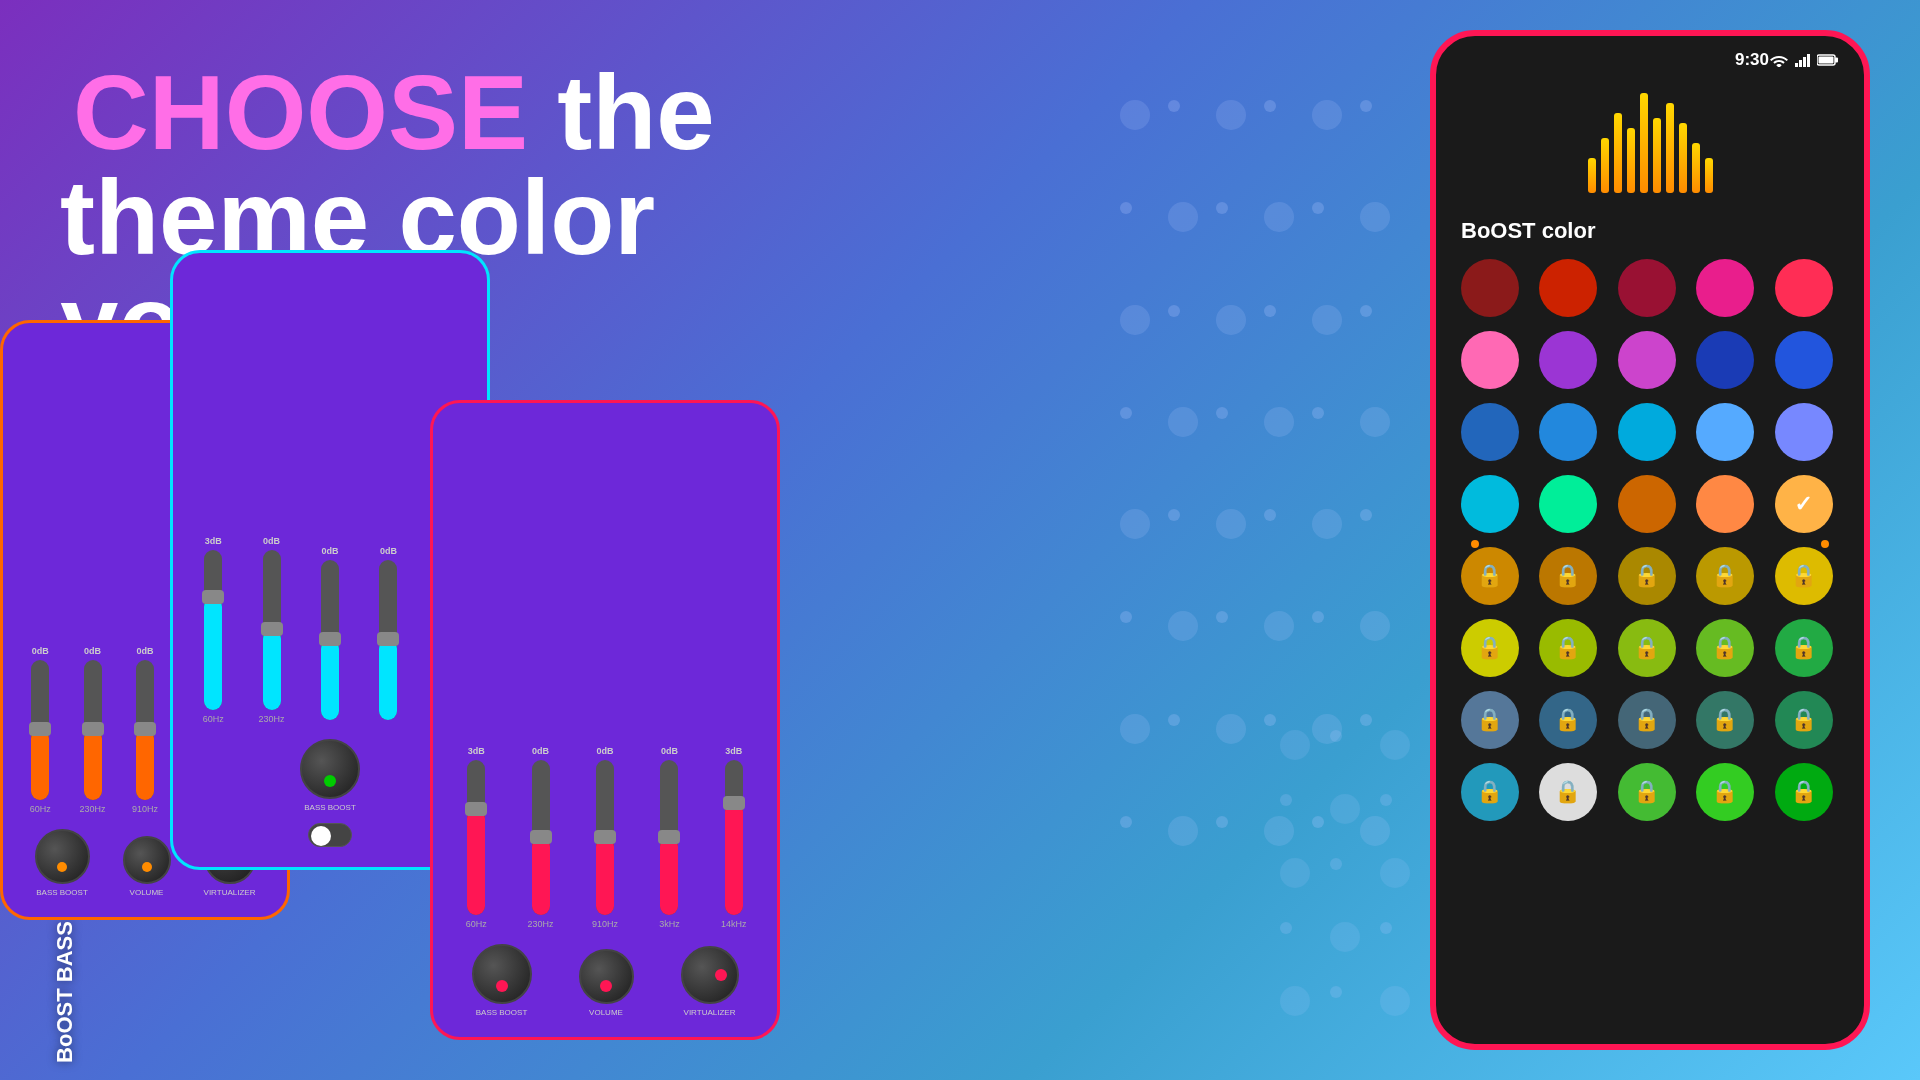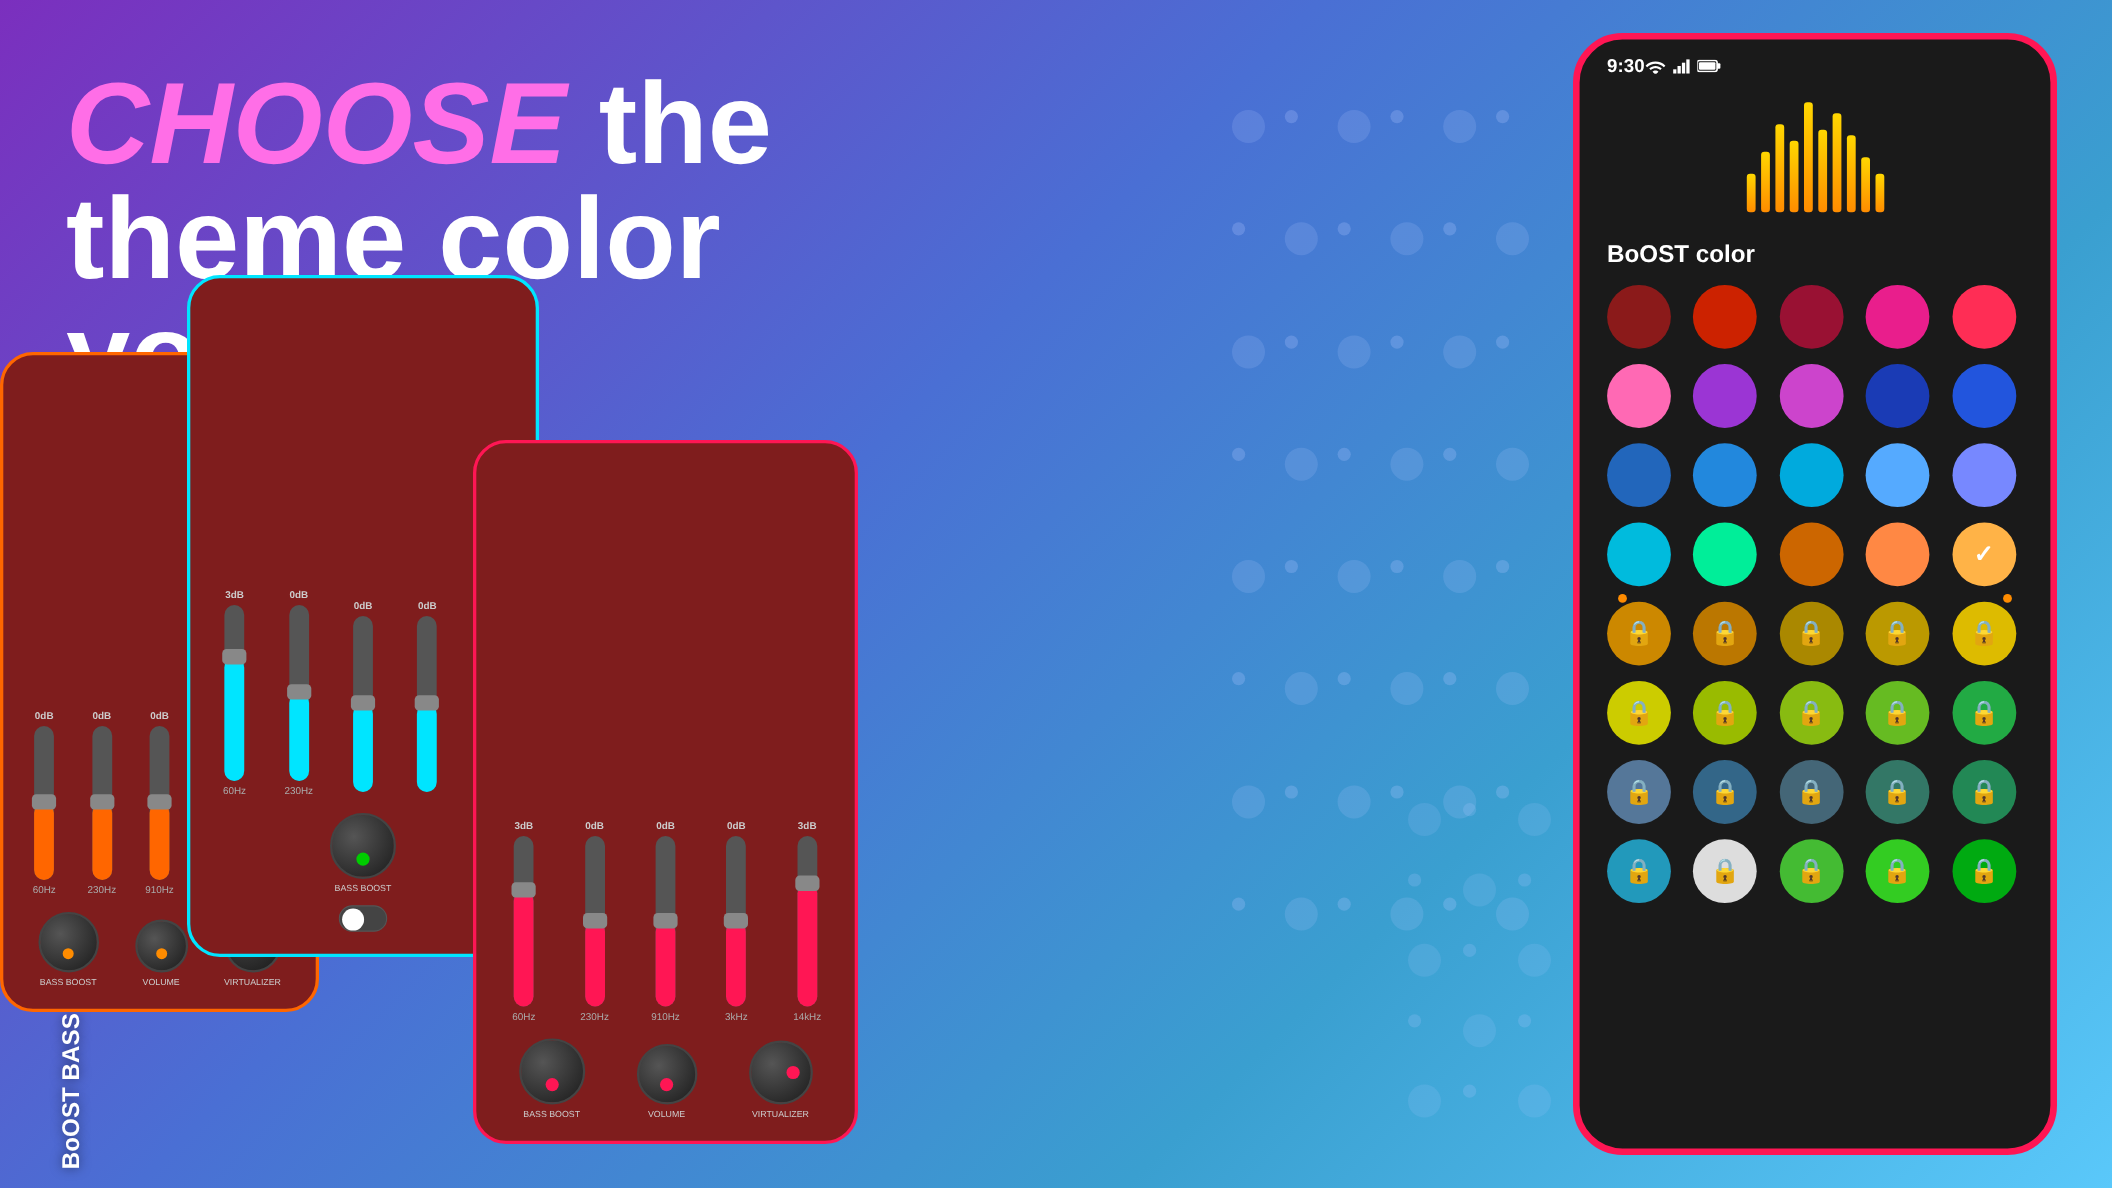--- a/index.html
+++ b/index.html
@@ -43,21 +43,21 @@
       left: 60px;
       width: 680px;
     }
     .hero-line1 {
       font-size: 105px;
       font-weight: 900;
       line-height: 1.0;
     }
     .hero-choose {
       color: #FF6EE7;
-      font-style: italic;
+      margin-left: 13px;
     }
     .hero-the {
       color: #ffffff;
     }
     .hero-line2 {
       font-size: 105px;
       font-weight: 900;
       color: #ffffff;
       line-height: 1.0;
     }
@@ -74,21 +74,21 @@
       left: 0;
       top: 250px;
       width: 870px;
       height: 830px;
     }
 
     
     .phone {
       position: absolute;
       border-radius: 30px;
-      background: #7f1d1d;
+      background: #6d28d9;
       overflow: hidden;
     }
 
     
     .phone-left {
       width: 290px;
       height: 600px;
       left: 0;
       top: 70px;
       border: 3px solid #FF6600;
@@ -246,21 +246,21 @@
       height: 1020px;
       background: #1a1a1a;
       border-radius: 45px;
       border: 6px solid #FF1654;
       overflow: hidden;
       z-index: 10;
     }
 
     .phone-main-status {
       display: flex;
-      justify-content: flex-start;
+      justify-content: flex-end;
       align-items: center;
       padding: 14px 25px 8px;
       color: white;
       font-size: 17px;
       font-weight: bold;
     }
 
     .status-icons {
       display: flex;
       gap: 6px;

